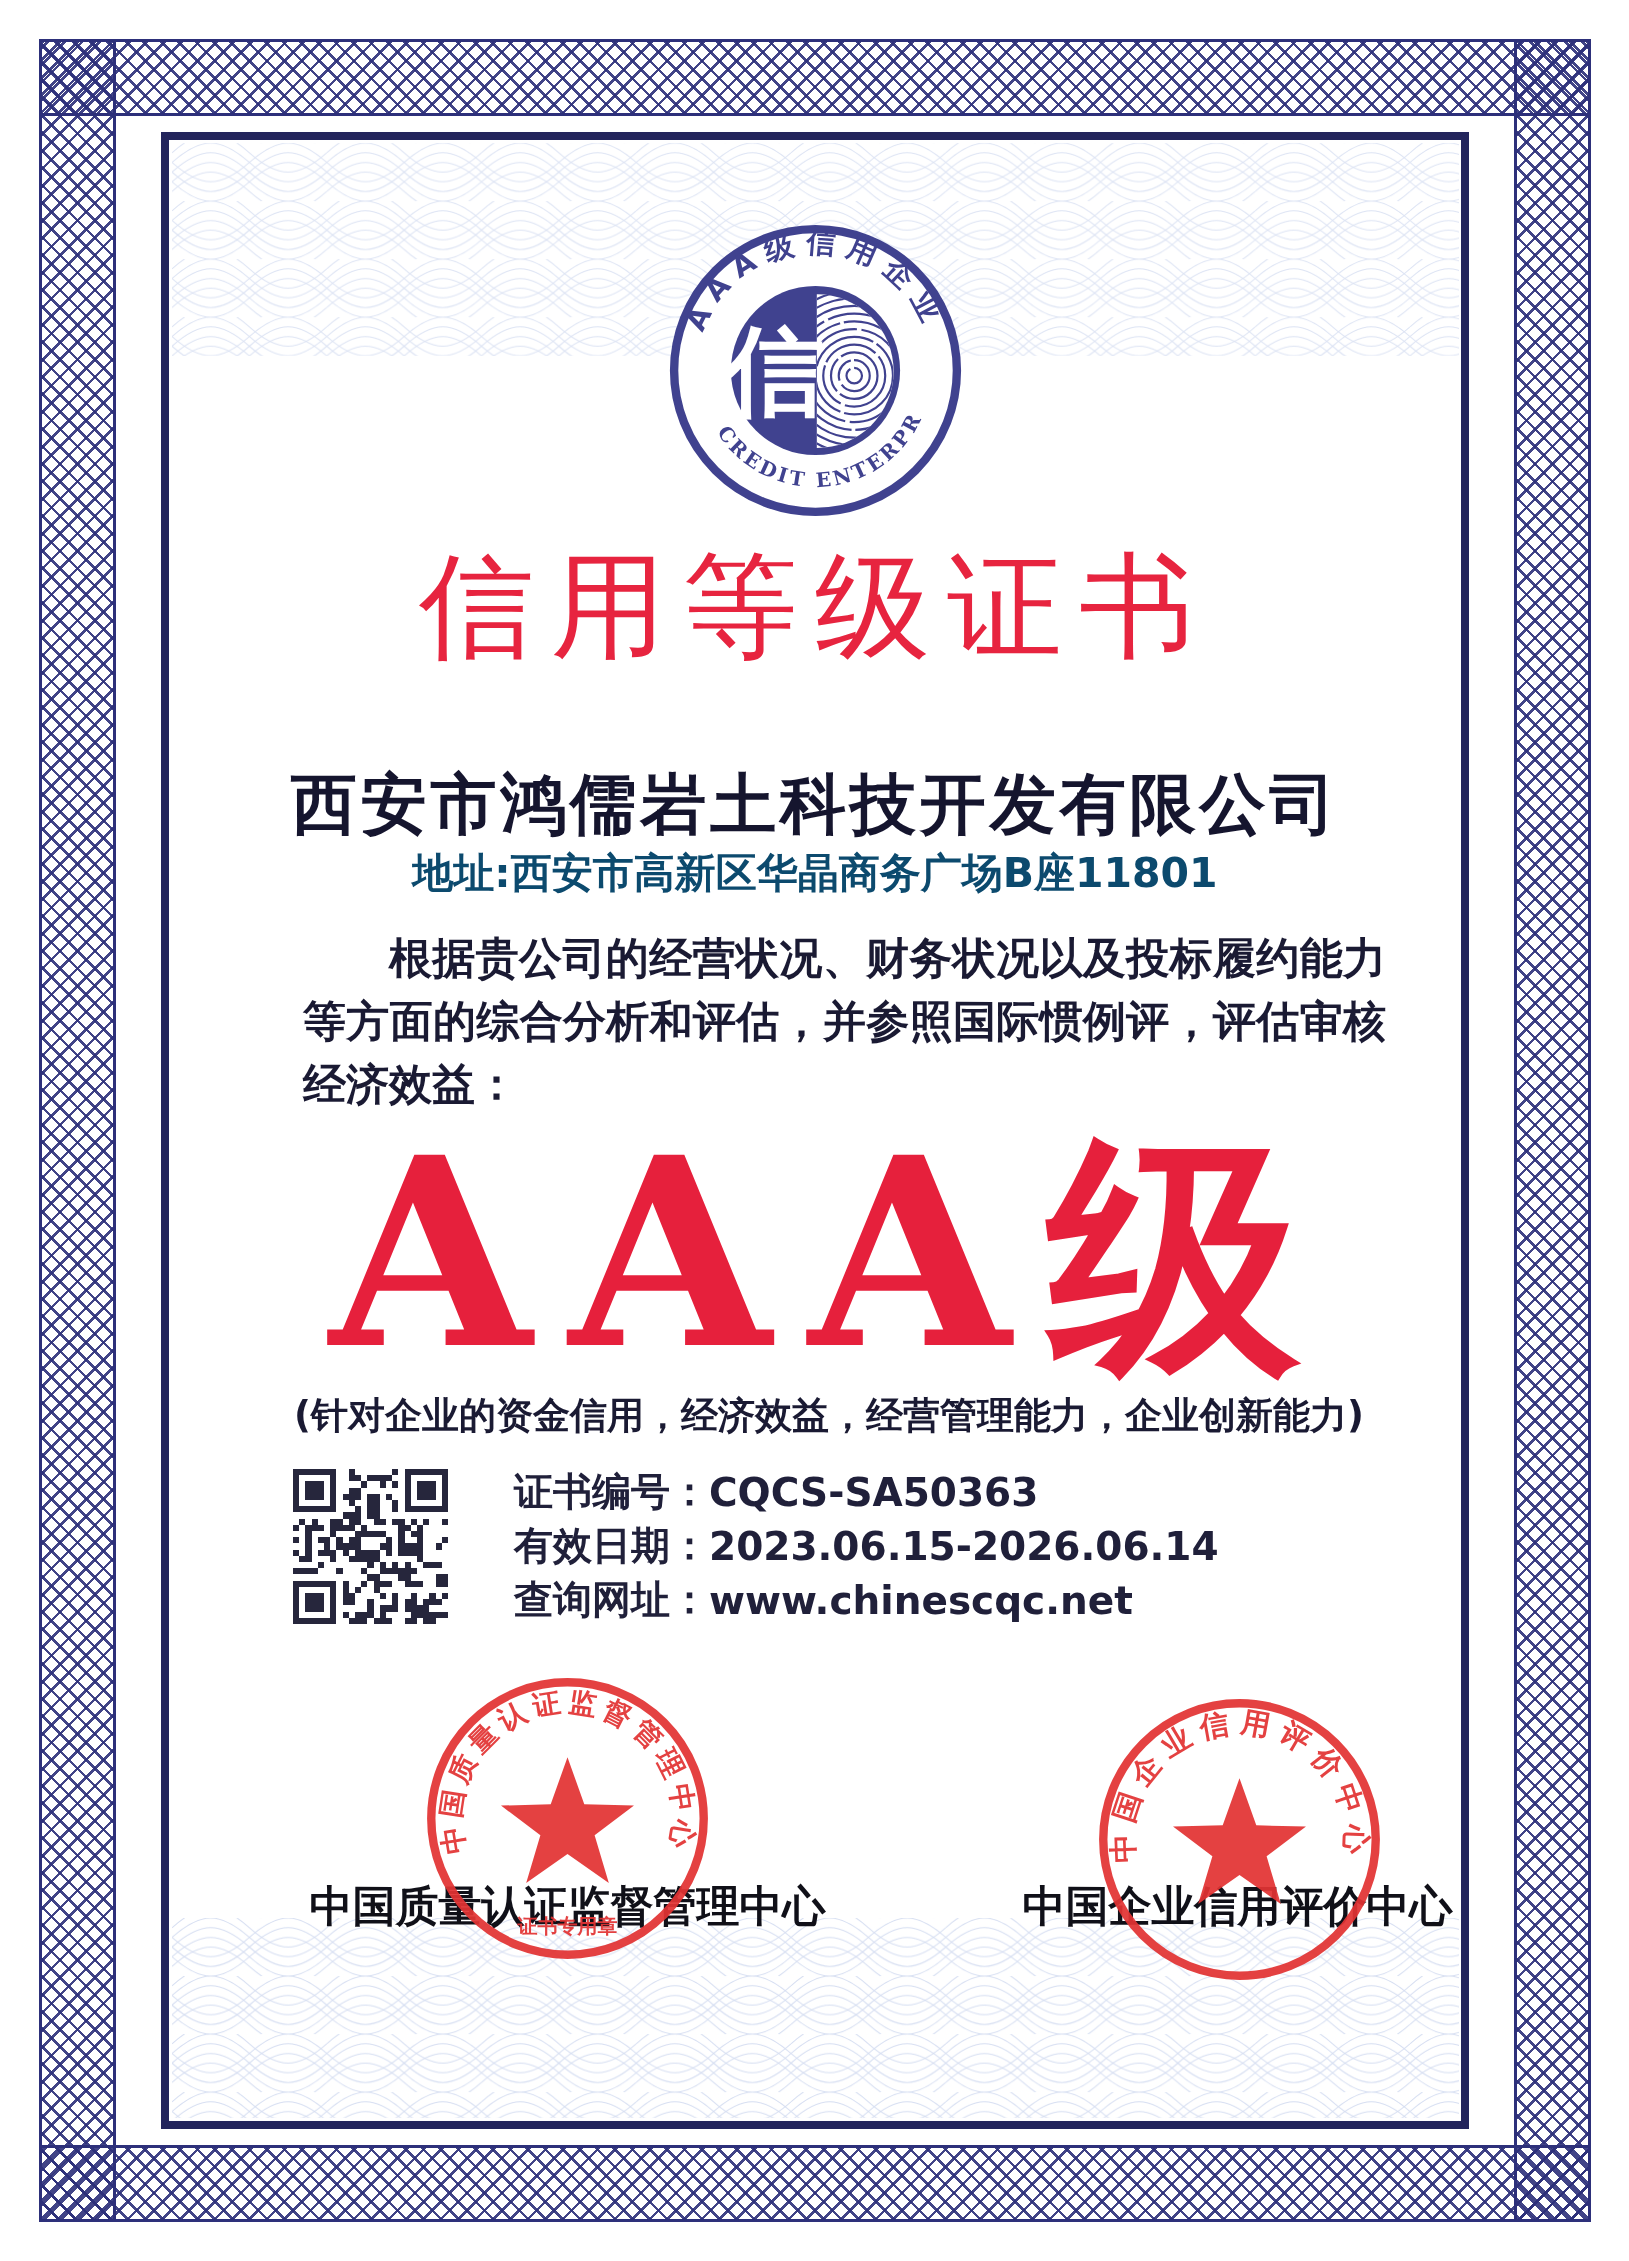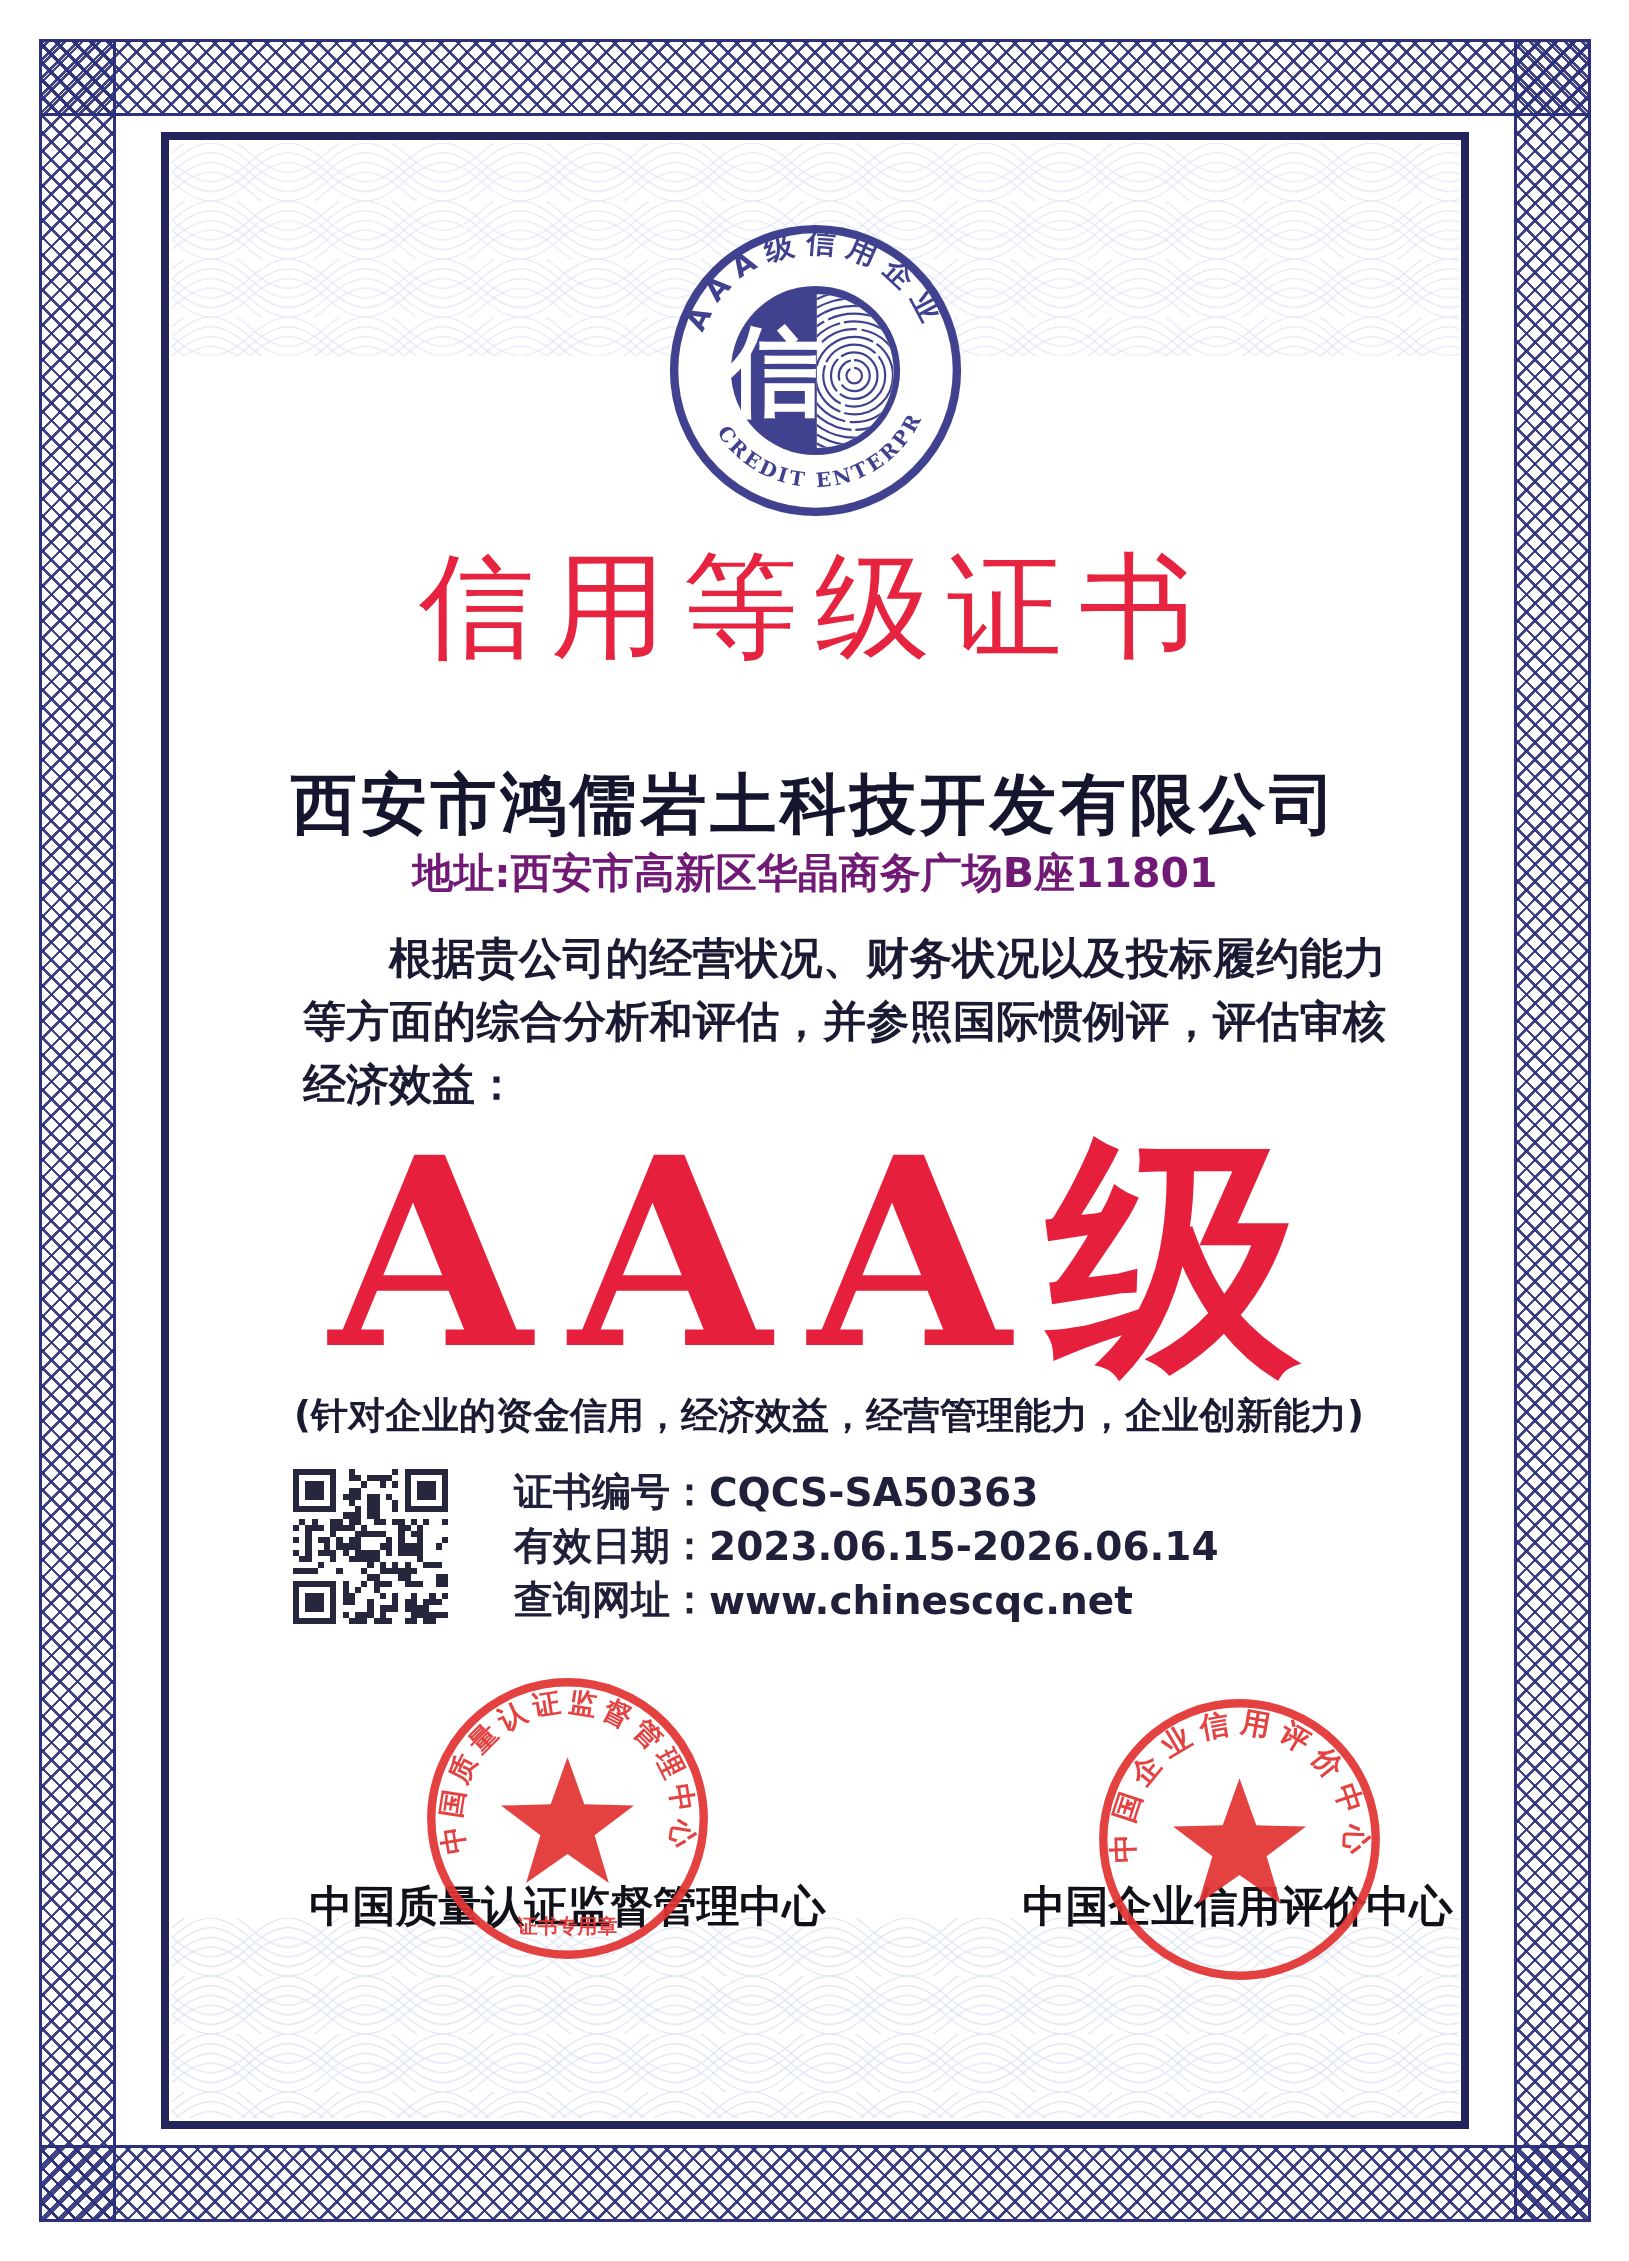--- a/index.html
+++ b/index.html
@@ -18,21 +18,21 @@
   
   .wm{position:absolute;opacity:.5;}
   
   .title{position:absolute;left:0;right:0;top:530px;text-align:center;
          font-family:"DejaVu Serif","Liberation Serif",serif;
          font-size:115px;font-weight:400;letter-spacing:17px;color:#e7243f;}
   .company{position:absolute;left:0;right:0;top:727px;text-align:center;
          font-family:"DejaVu Serif","Liberation Serif",serif;
          font-size:66px;font-weight:900;letter-spacing:3.9px;color:#15152e;margin-top:33px;}
   .address{position:absolute;left:0;right:0;top:846px;text-align:center;
-         font-size:41px;font-weight:700;color:#701a75;}
+         font-size:41px;font-weight:700;color:#0c4a6e;}
   .body-par{position:absolute;left:303px;width:1083px;top:927px;
          font-size:43px;font-weight:600;color:#1a1a33;line-height:63px;}
   .body-par .ln{text-align:justify;text-align-last:justify;}
   .body-par .ln.first{text-indent:2em;}
   .body-par .ln.last{text-align-last:left;}
   .rating{position:absolute;left:0;right:0;top:1123px;height:284px;
          display:flex;justify-content:center;align-items:baseline;gap:37px;color:#e6203c;}
   .rating .A{font-family:"DejaVu Serif","Liberation Serif",serif;font-size:261px;font-weight:900;line-height:1;}
   .rating .grade{font-size:253px;font-weight:900;line-height:1;
          font-family:"DejaVu Serif","Liberation Serif",serif;}

